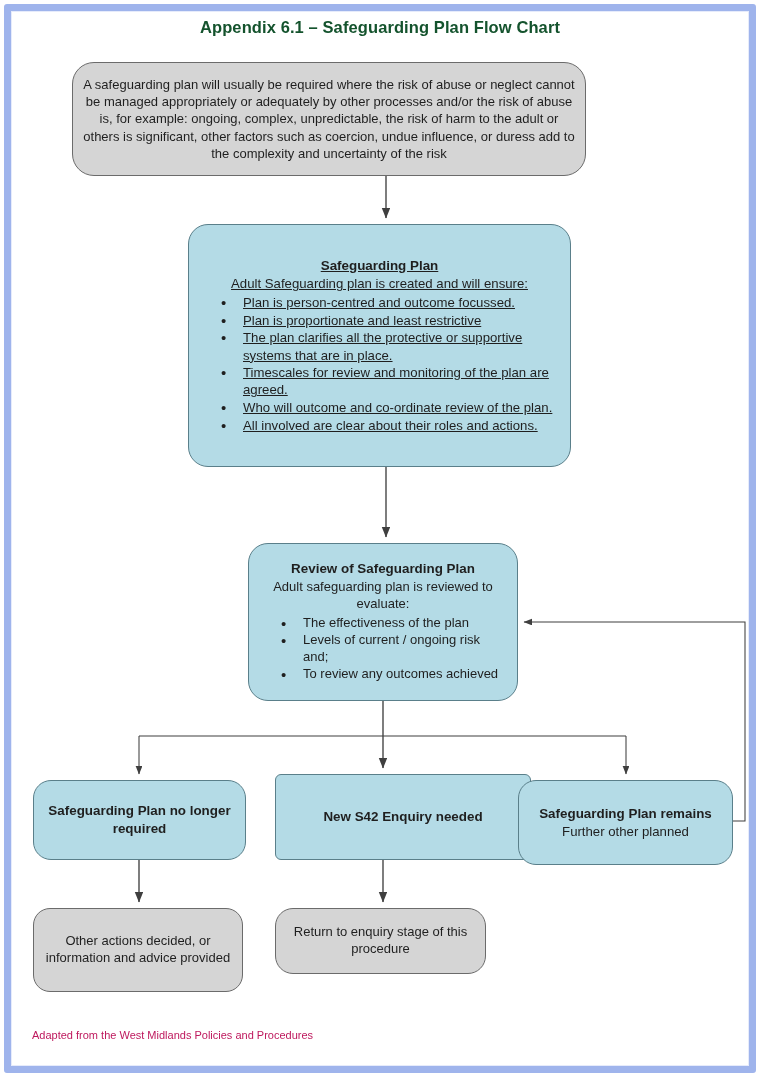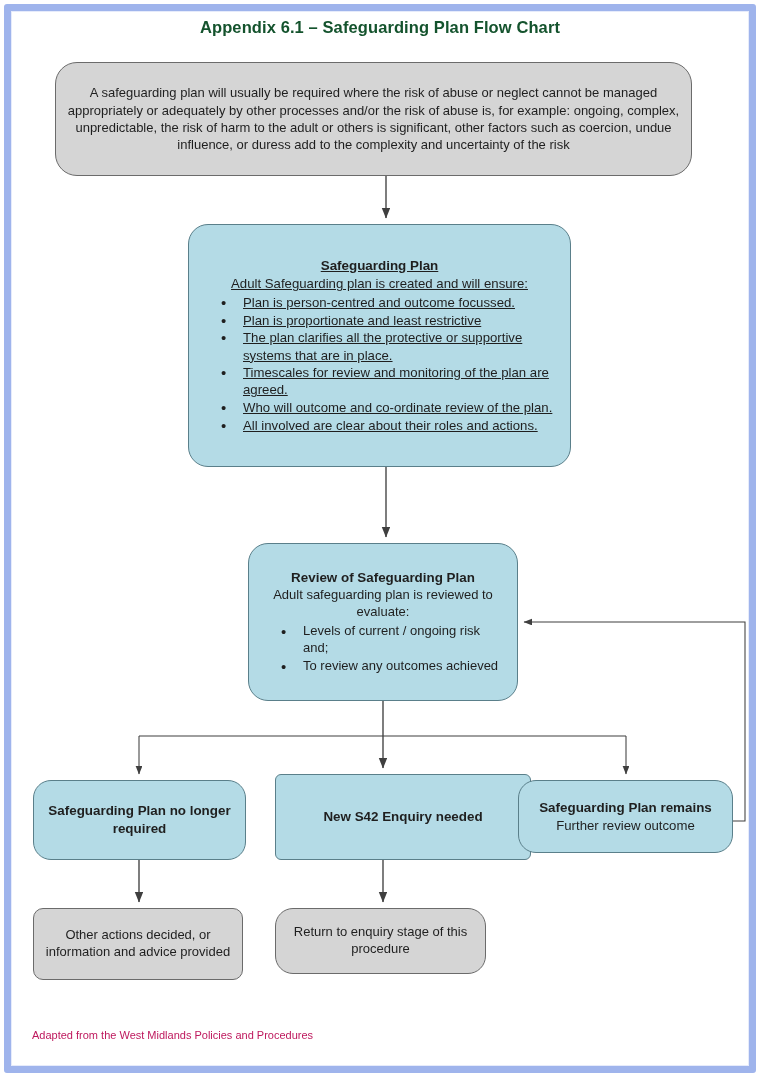--- a/index.html
+++ b/index.html
@@ -89,27 +89,27 @@
   }
   ul.bullets li:before{
     content:"\2022";
     position:absolute;
     left:0;top:-1px;
     font-size:15px;
     color:#1f1f1f;
   }
 
   
-  #n-intro   { left:55px;  top:62px;  width:637px; height:114px; border-radius:22px; }
+  #n-intro   { left:72px;  top:62px;  width:514px; height:114px; border-radius:22px; }
   #n-plan    { left:188px; top:224px; width:383px; height:243px; border-radius:20px;text-decoration:underline; }
   #n-review  { left:248px; top:543px; width:270px; height:158px; border-radius:20px; }
   #n-nolonger{ left:33px;  top:780px; width:213px; height:80px;  border-radius:18px; }
   #n-s42     { left:275px; top:774px; width:256px; height:86px;  border-radius:6px;align-items:center; }
-  #n-remains { left:518px; top:780px; width:215px; height:73px;  border-radius:18px; }
-  #n-other   { left:33px;  top:908px; width:210px; height:72px;  border-radius:10px; }
+  #n-remains { left:518px; top:780px; width:215px; height:85px;  border-radius:18px; }
+  #n-other   { left:33px;  top:908px; width:210px; height:84px;  border-radius:17px; }
   #n-return  { left:275px; top:908px; width:211px; height:66px;  border-radius:18px; }
 
   #n-intro   { font-size:13.0px; line-height:1.33; }
   #n-review  { font-size:13.0px; }
   #n-other, #n-return { font-size:13.0px; }
 
   .footer{
     position:absolute;
     left:32px; top:1029px;
     font-size:11px;
@@ -168,36 +168,37 @@
         <li>Timescales for review and monitoring of the plan are agreed.</li>
         <li>Who will outcome and co-ordinate review of the plan.</li>
         <li>All involved are clear about their roles and actions.</li>
       </ul>
     </div>
 
     <div class="node blue" id="n-review">
       <div class="hd">Review of Safeguarding Plan</div>
       <div class="sub">Adult safeguarding plan is reviewed to evaluate:</div>
       <ul class="bullets">
+        <li>The effectiveness of the plan</li>
         <li>Levels of current / ongoing risk and;</li>
         <li>To review any outcomes achieved</li>
       </ul>
     </div>
 
     <div class="node blue" id="n-nolonger">
       <div class="hd">Safeguarding Plan no longer required</div>
     </div>
 
     <div class="node blue" id="n-s42">
       <div class="hd">New S42 Enquiry needed</div>
     </div>
 
     <div class="node blue" id="n-remains">
       <div class="hd">Safeguarding Plan remains</div>
-      <div class="sub">Further review outcome</div>
+      <div class="sub">Further other planned</div>
     </div>
 
     <div class="node gray" id="n-other">
       <div class="sub">Other actions decided, or information and advice provided</div>
     </div>
 
     <div class="node gray" id="n-return">
       <div class="sub">Return to enquiry stage of this procedure</div>
     </div>
 

